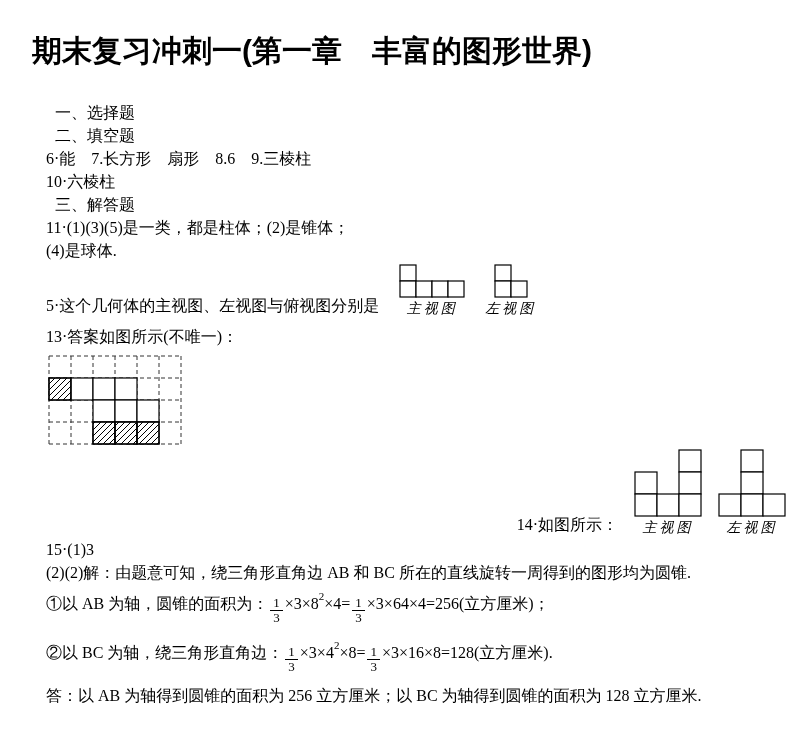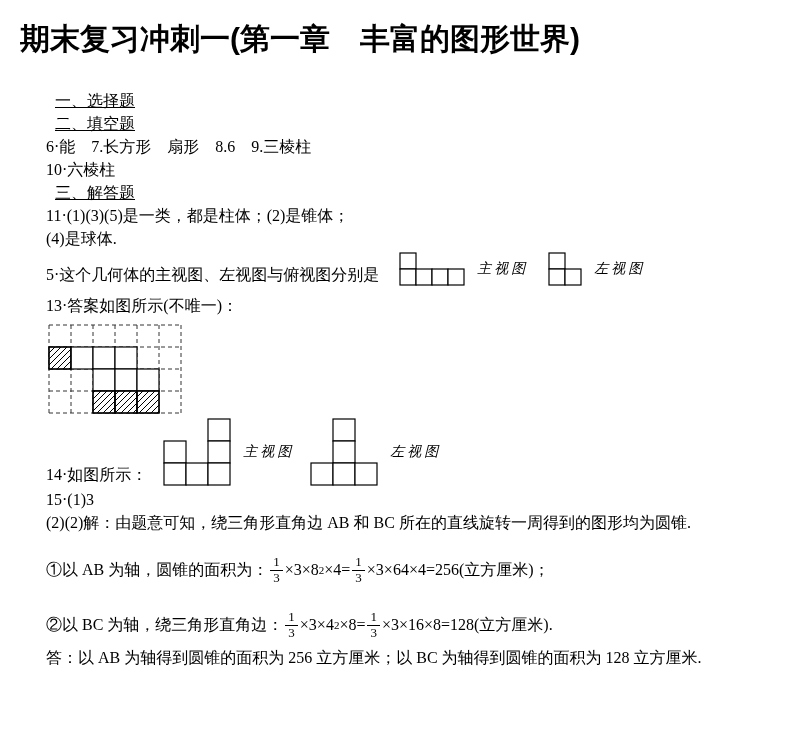--- a/index.html
+++ b/index.html
@@ -4,39 +4,39 @@
 <style>
   html,body{margin:0;padding:0;background:#fff;}
   body{
     width:806px;height:735px;overflow:hidden;color:#000;
     font-family:"Liberation Serif","DejaVu Serif",serif;
     font-size:16px;
   }
   .page{padding:22px 20px 0 20px;}
   .doc-title{
     font-family:"Liberation Sans","DejaVu Sans",sans-serif;
-    font-weight:bold;font-size:30px;line-height:1.15;margin:0;
+    font-weight:bold;font-size:30px;line-height:1.15;margin:12px;
     letter-spacing:0px;
   }
   .content{margin:32px 0 0 26px;}
   .line{line-height:23px;min-height:23px;white-space:pre-wrap;}
-  .indent{padding-left:9px;text-decoration:underline;}
+  .indent{padding-left:9px;}
   
   .figrow{display:flex;align-items:flex-end;gap:20px;margin-top:2px;}
   .figrow .rowtext{line-height:23px;}
-  .figblock{display:flex;align-items:center;gap:12px;}
+  .figblock{display:flex;flex-direction:column;align-items:center;gap:2px;}
   .fig-label{
     font-style:italic;font-size:14px;letter-spacing:3px;line-height:17px;
   }
   .gridfig{margin:7px 0 0 2px;}
-  .q14row{margin-top:4px;gap:16px;}
+  .q14row{margin-top:4px;gap:16px;justify-content:flex-end;}
   .gap-sm{margin-top:2px;}
   .gap-md{margin-top:8px;}
   
-  .formula{display:flex;align-items:center;line-height:1;margin-top:18px;height:37px;}
+  .formula{display:flex;align-items:flex-start;line-height:1;margin-top:12px;height:37px;}
   .frac{
     display:inline-flex;flex-direction:column;align-items:center;
     font-size:13px;line-height:1.15;margin:0 2px;vertical-align:middle;
   }
   .frac .num{border-bottom:1px solid #000;padding:0 3px;}
   .frac .den{padding:0 3px;}
   sup{font-size:11px;line-height:0;}
   svg{display:block;}
 </style>
 </head>

